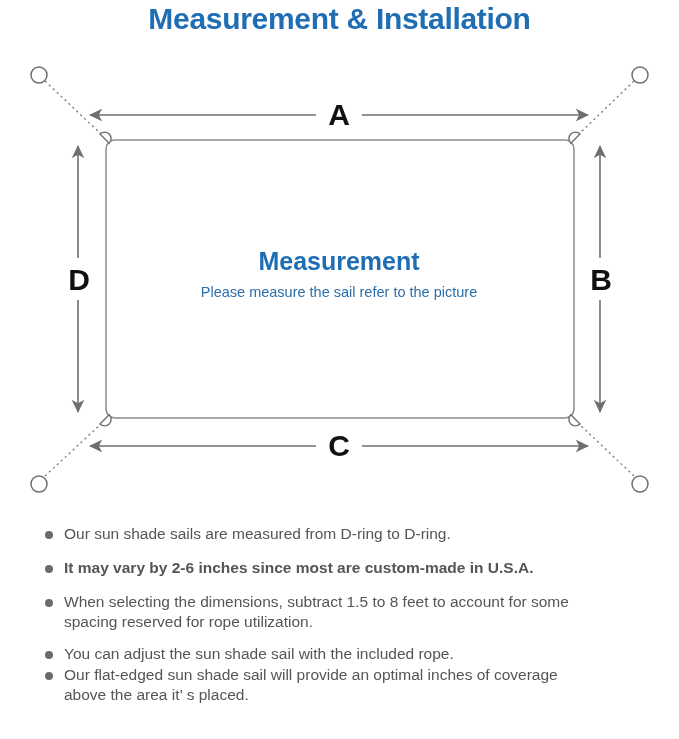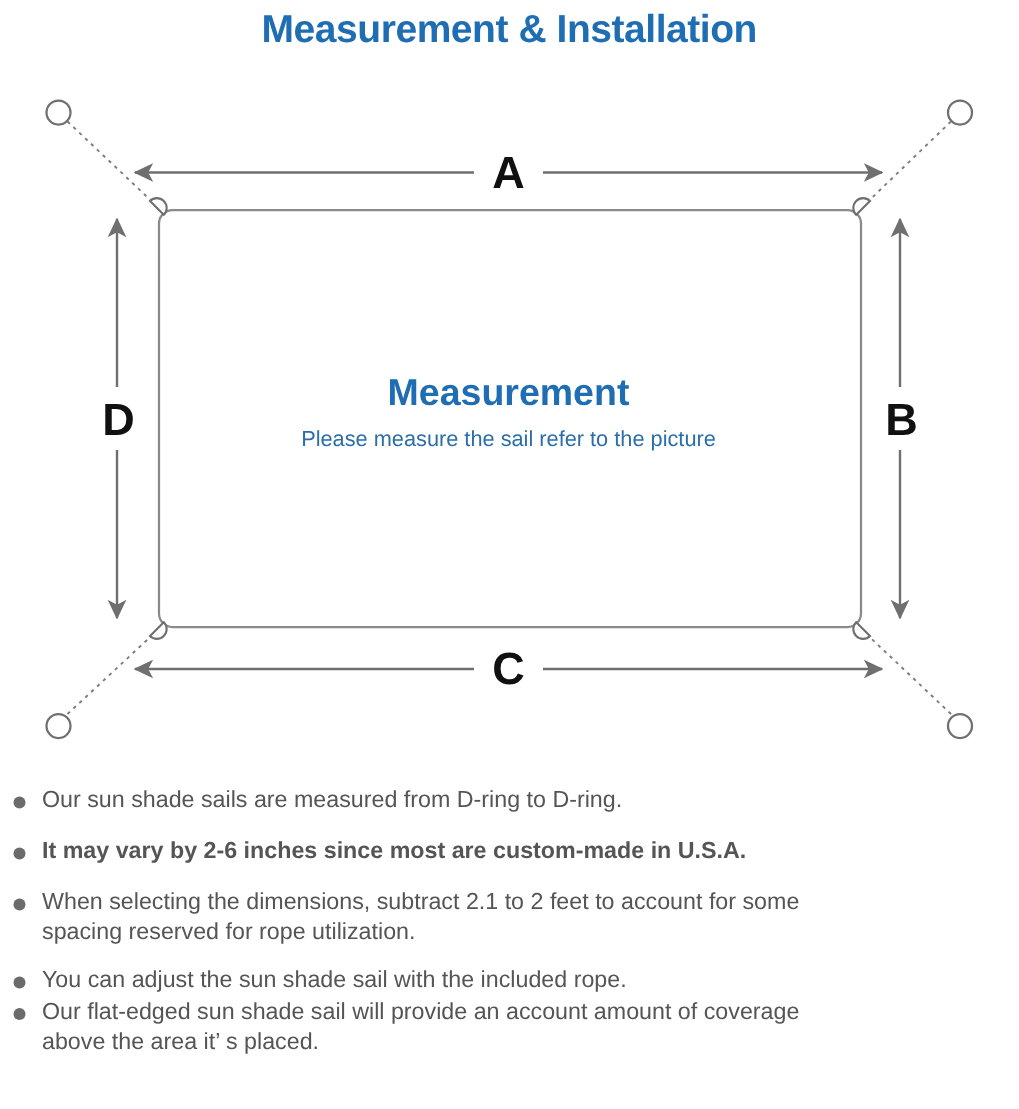--- a/index.html
+++ b/index.html
@@ -17,39 +17,40 @@
 
   #page-title {
     position: absolute;
     top: 0px;
     left: 0;
     width: 679px;
     text-align: center;
     color: #1f6eb4;
     font-family: "Liberation Sans", sans-serif;
     font-weight: bold;
-    font-size: 26px;
+    font-size: 30px;
     letter-spacing: -0.3px;
     line-height: 38px;
     white-space: nowrap;
   }
 
   #diagram {
     position: absolute;
     top: 48px;
     left: 0;
     width: 679px;
     height: 468px;
   }
 
   #notes {
     position: absolute;
     left: 0px;
     top: 524px;
     width: 568px;
+    padding-left: 36px;
   }
 
   .note-row {
     position: relative;
     padding-left: 28px;
     padding-right: 6px;
     color: #555555;
     font-size: 15.5px;
     line-height: 20px;
     font-family: "Liberation Sans", sans-serif;
@@ -138,23 +139,23 @@
   <div class="note-row" style="margin-bottom:14px;">
     <span class="bullet-dot"></span>
     <span class="note-text">Our sun shade sails are measured from D-ring to D-ring.</span>
   </div>
   <div class="note-row" style="margin-bottom:14px;font-weight:bold;">
     <span class="bullet-dot"></span>
     <span class="note-text">It may vary by 2-6 inches since most are custom-made in U.S.A.</span>
   </div>
   <div class="note-row" style="margin-bottom:12px;">
     <span class="bullet-dot"></span>
-    <span class="note-text">When selecting the dimensions, subtract 2.1 to 2 feet to account for some spacing reserved for rope utilization.</span>
+    <span class="note-text">When selecting the dimensions, subtract 1.5 to 8 feet to account for some spacing reserved for rope utilization.</span>
   </div>
   <div class="note-row" style="margin-bottom:1px;">
     <span class="bullet-dot"></span>
     <span class="note-text">You can adjust the sun shade sail with the included rope.</span>
   </div>
   <div class="note-row">
     <span class="bullet-dot"></span>
-    <span class="note-text">Our flat-edged sun shade sail will provide an account amount of coverage above the area it’ s placed.</span>
+    <span class="note-text">Our flat-edged sun shade sail will provide an optimal inches of coverage above the area it’ s placed.</span>
   </div>
 </div>
 
 </body></html>

